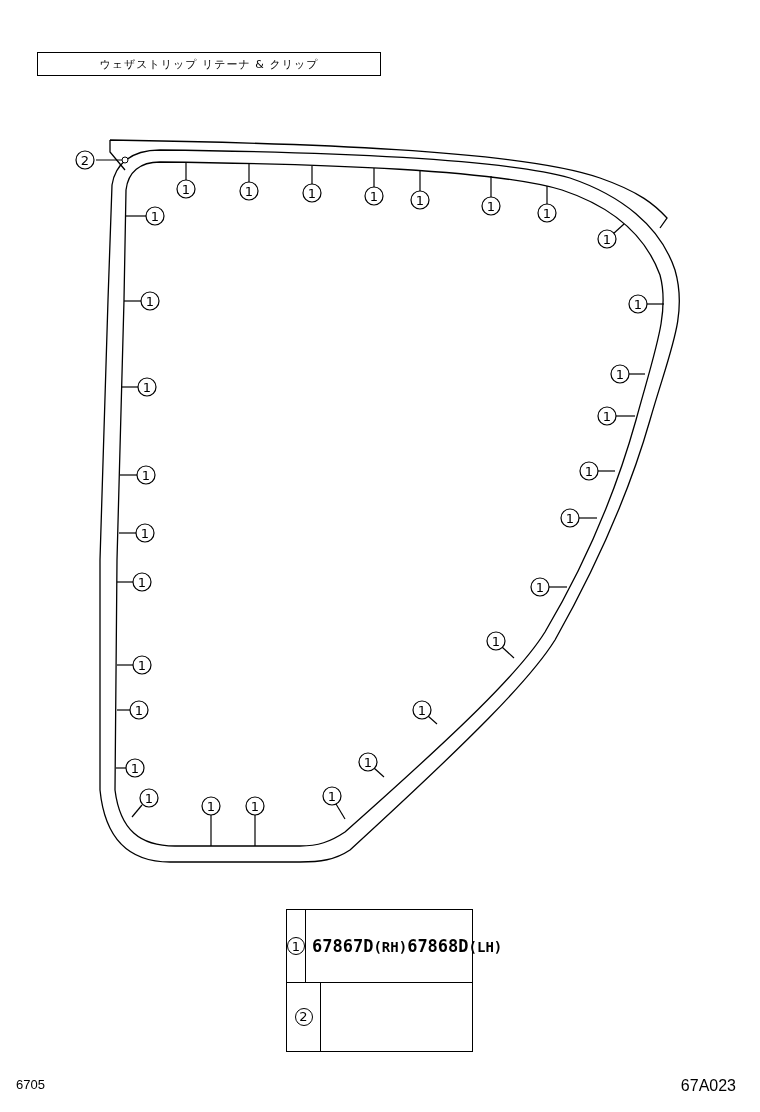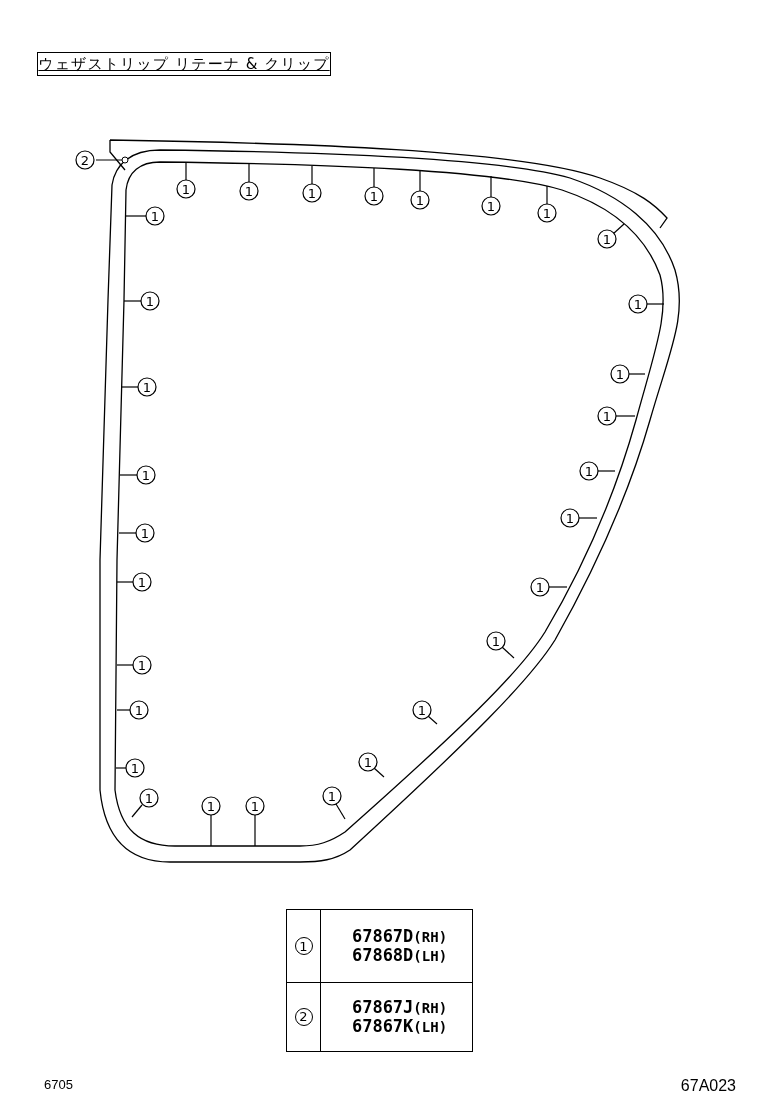--- a/index.html
+++ b/index.html
@@ -1,38 +1,38 @@
 <!DOCTYPE html>
 <html><head>
   <meta charset="utf-8">
   <style>
     html, body { margin: 0; padding: 0; background: #ffffff; }
     body { width: 760px; height: 1112px; position: relative; overflow: hidden;
            font-family: "DejaVu Sans", sans-serif; color: #000; }
-    .title-box { position: absolute; left: 37px; top: 52px; width: 294px; height: 24px;
+    .title-box { position: absolute; left: 37px; top: 52px; width: 344px; height: 24px;
                  border: 1.5px solid #000; box-sizing: border-box;
                  display: flex; align-items: center; justify-content: center;
-                 font-size: 15px; letter-spacing: 1px; white-space: nowrap; text-decoration: underline; }
+                 font-size: 11px; letter-spacing: 1px; white-space: nowrap; }
     svg.diagram { position: absolute; left: 0; top: 0; }
     .legend { position: absolute; left: 286px; top: 909px; width: 187px; height: 143px;
               border: 1.5px solid #000; box-sizing: border-box; border-collapse: collapse; }
     .legend-row { position: absolute; left: 0; width: 100%; display: flex; }
     .legend-row.r1 { top: 0; height: 72px; border-bottom: 1.5px solid #000; }
     .legend-row.r2 { top: 72px; height: 69px; }
     .legend-num { width: 33px; border-right: 1.5px solid #000; display: flex;
                   align-items: center; justify-content: center; }
     .legend-num .circ { width: 18px; height: 18px; border: 1.2px solid #000; border-radius: 50%;
                         display: flex; align-items: center; justify-content: center;
                         font-size: 13px; line-height: 1; box-sizing: border-box; }
-    .legend-parts { flex: 1; display: flex; flex-direction: column; justify-content: center;
+    .legend-parts { flex: 1; display: flex; flex-direction: row; justify-content: center;
                     align-items: center; padding-left: 6px; }
     .part-line { font-family: "DejaVu Sans Mono", monospace; font-weight: bold; font-size: 17px;
                  line-height: 18px; white-space: nowrap; }
     .part-line .side { font-size: 14px; font-weight: bold; }
-    .footer-left { position: absolute; left: 44px; top: 1077px; font-size: 13px;
+    .footer-left { position: absolute; left: 16px; top: 1077px; font-size: 13px;
                    font-family: "Liberation Sans", sans-serif; }
     .footer-right { position: absolute; right: 24px; top: 1077px; font-size: 16px;
                     font-family: "Liberation Sans", sans-serif; }
     .callout text { font-family: "DejaVu Sans", sans-serif; }
   </style>
 </head>
 <body>
 
 <div class="title-box">ウェザストリップ リテーナ &amp; クリップ</div>
 
@@ -179,25 +179,17 @@
       </div>
       <div class="part-line">
         <span>67868D</span><span class="side">(LH)</span>
       </div>
     </div>
   </div>
   <div class="legend-row r2">
     <div class="legend-num">
       <div class="circ">2</div>
     </div>
-    <div class="legend-parts">
-      <div class="part-line">
-        <span>67867J</span><span class="side">(RH)</span>
-      </div>
-      <div class="part-line">
-        <span>67867K</span><span class="side">(LH)</span>
-      </div>
-    </div>
   </div>
 </div>
 
 <div class="footer-left">6705</div>
 <div class="footer-right">67A023</div>
 
 </body></html>

